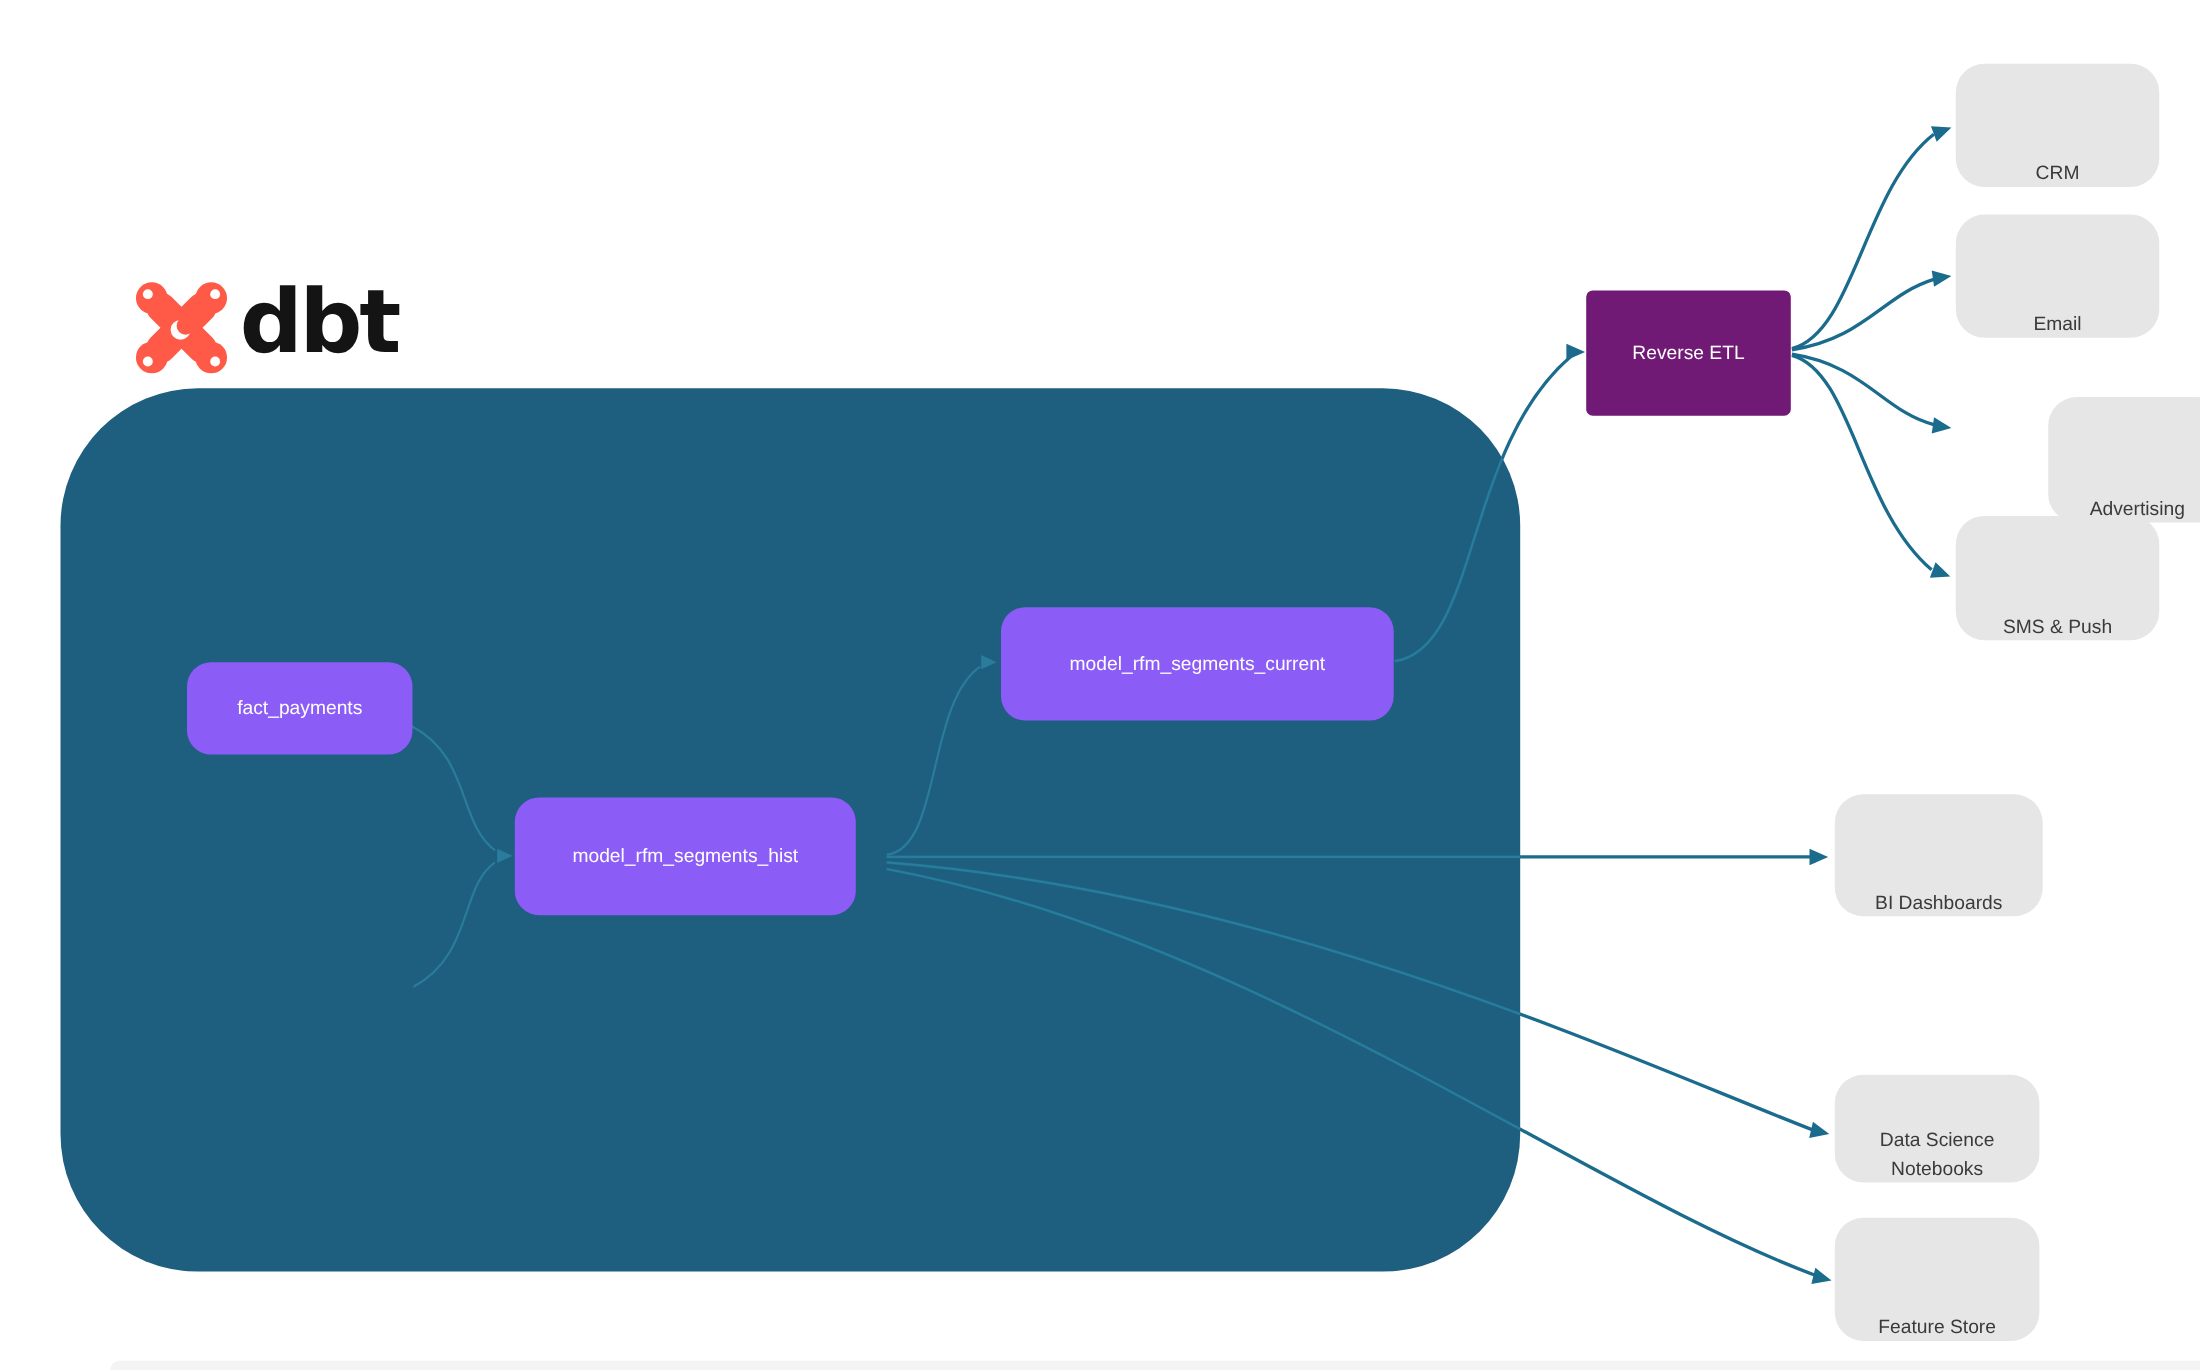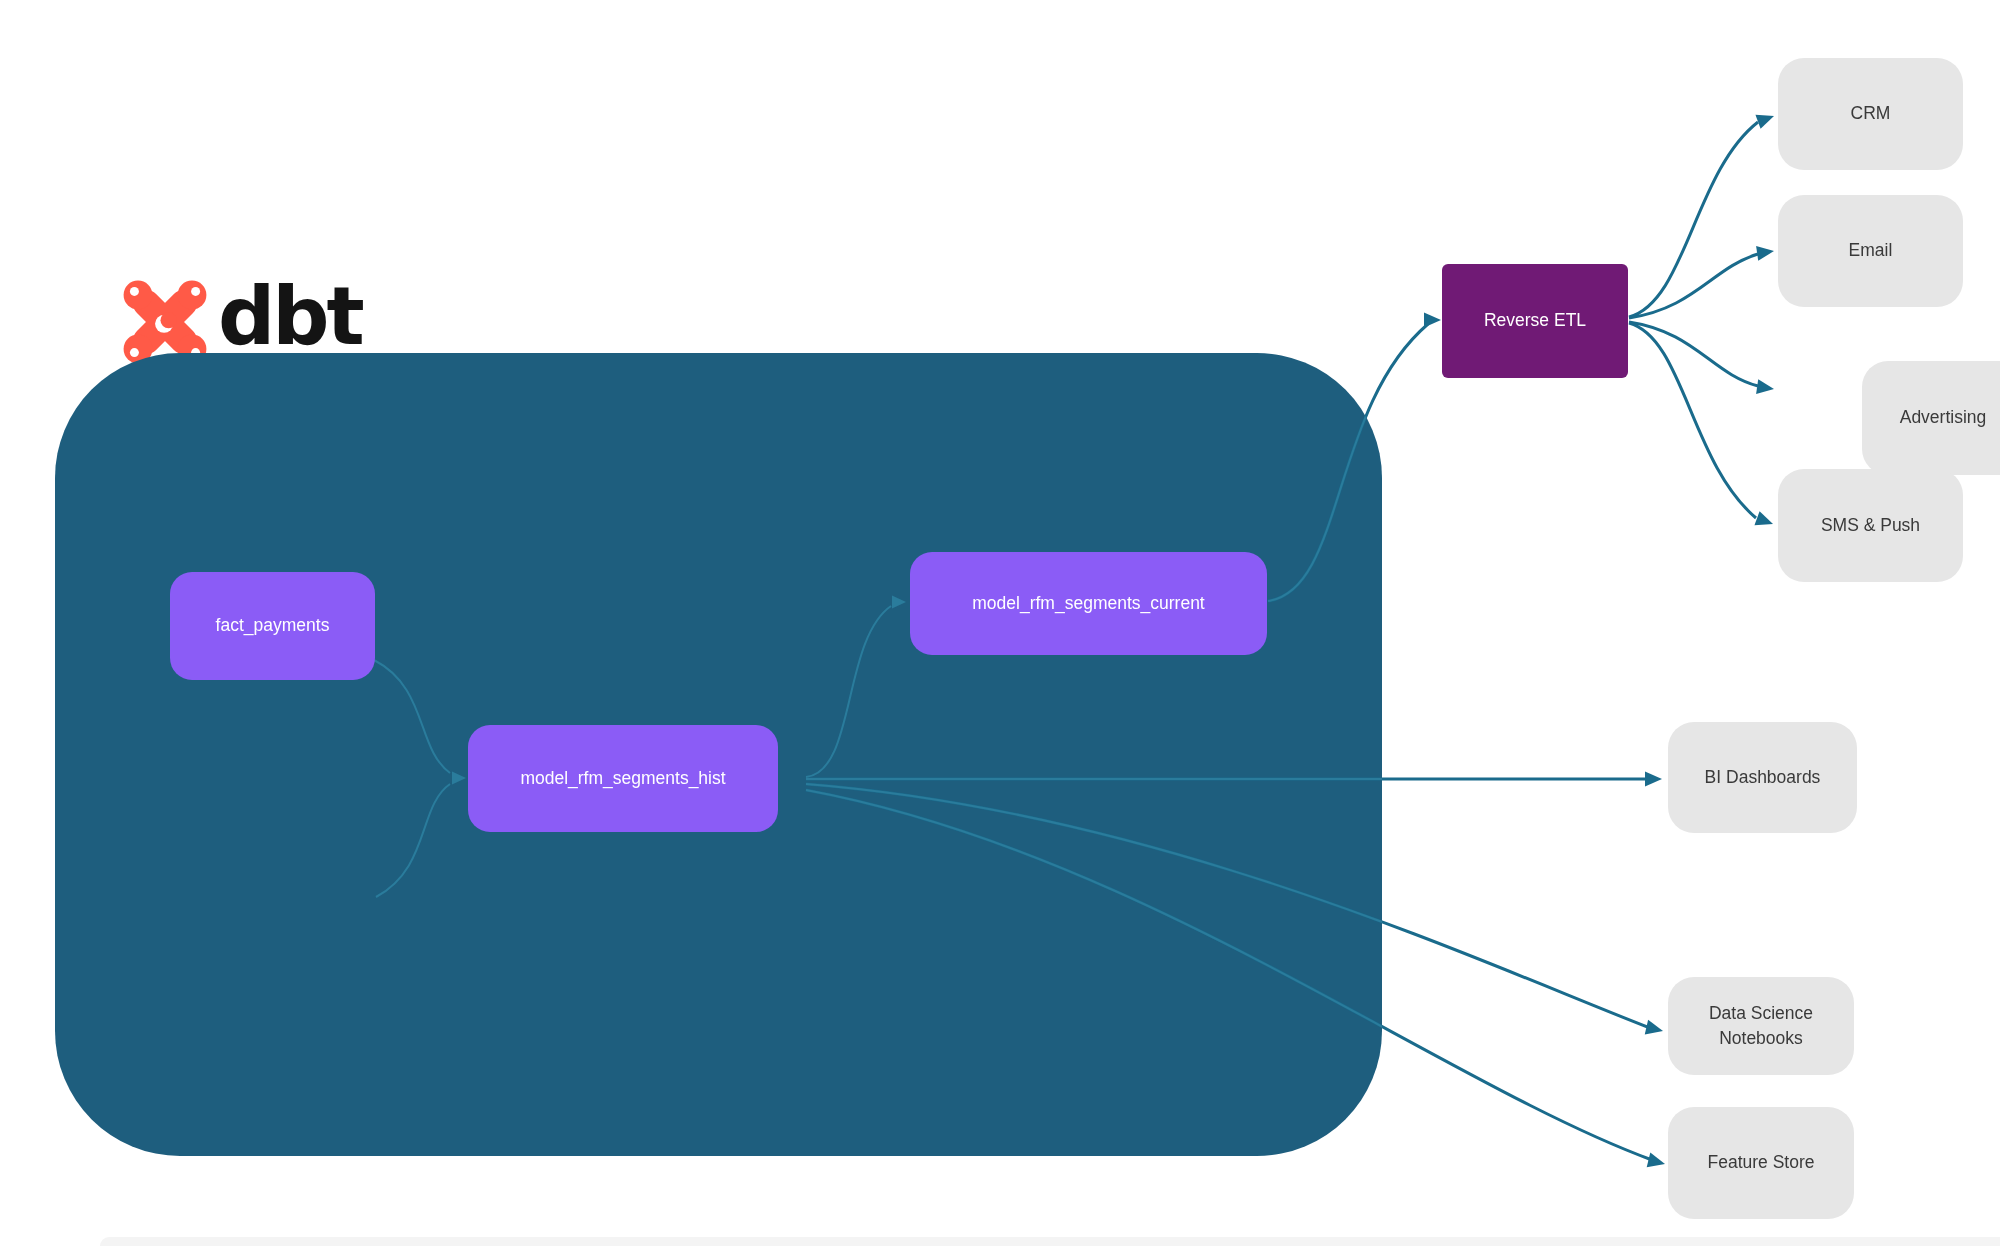--- a/index.html
+++ b/index.html
@@ -51,43 +51,43 @@
   .node--etl {
     background: #701a75;
     color: #ffffff;
     border-radius: 6px;
   }
   .node--dest {
     background: #E6E6E6;
     color: #3A3A3A;
     border-radius: 26px;
     padding: 0 12px;
-  }
-
-  #node-fact    { left: 170px;  top: 572px;  width: 205px; height: 108px; justify-content: center; }
+    align-items: flex-end;
+  }
+
+  #node-fact    { left: 170px;  top: 602px;  width: 205px; height: 84px; justify-content: center; }
   #node-dim     { left: 172px;  top: 844px;  width: 205px; height: 110px; }
   #node-hist    { left: 468px;  top: 725px;  width: 310px; height: 107px; }
   #node-current { left: 910px;  top: 552px;  width: 357px; height: 103px; }
   #node-retl    { left: 1442px; top: 264px;  width: 186px; height: 114px; }
   #node-crm     { left: 1778px; top: 58px;   width: 185px; height: 112px; }
   #node-email   { left: 1778px; top: 195px;  width: 185px; height: 112px; }
   #node-adv     { left: 1862px; top: 332px;  width: 162px; height: 114px; margin-top: 29px; }
   #node-sms     { left: 1778px; top: 469px;  width: 185px; height: 113px; }
   #node-bi      { left: 1668px; top: 722px;  width: 189px; height: 111px; }
   #node-dsn     { left: 1668px; top: 977px;  width: 186px; height: 98px; }
   #node-fs      { left: 1668px; top: 1107px; width: 186px; height: 112px; }
 
   
   .logo {
     position: absolute;
     left: 120px; top: 253px;
     display: flex;
     align-items: center;
     gap: 8px;
-    margin-top: 24px;
   }
   .logo-icon { width: 90px; height: 90px; }
   .logo-text {
     font-family: "DejaVu Sans", sans-serif;
     font-size: 80px;
     font-weight: 800;
     letter-spacing: -3px;
     color: #141414;
     line-height: 1;
     padding-bottom: 10px;

